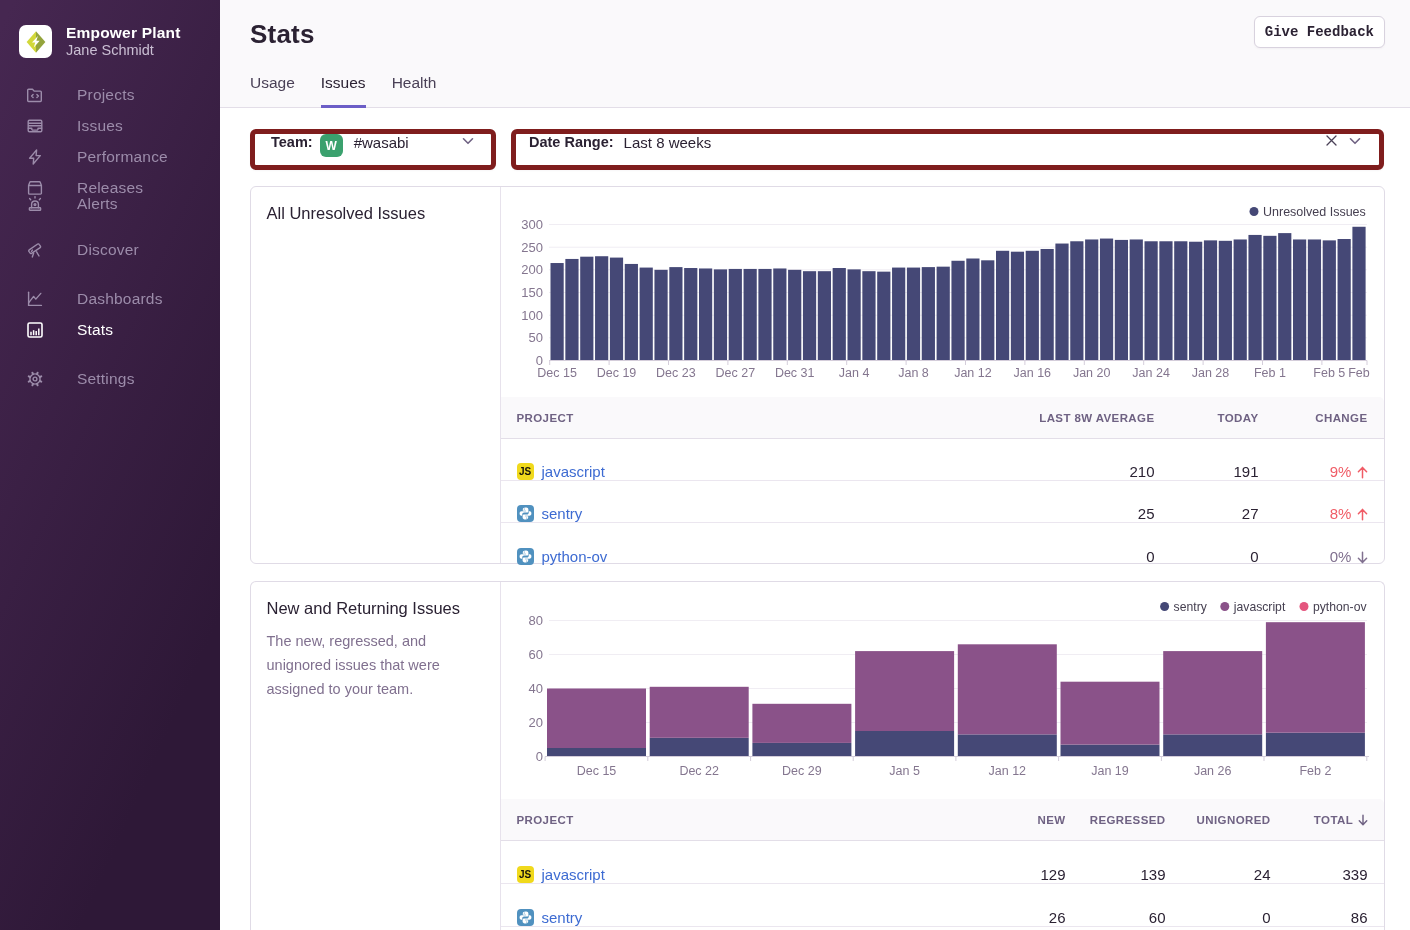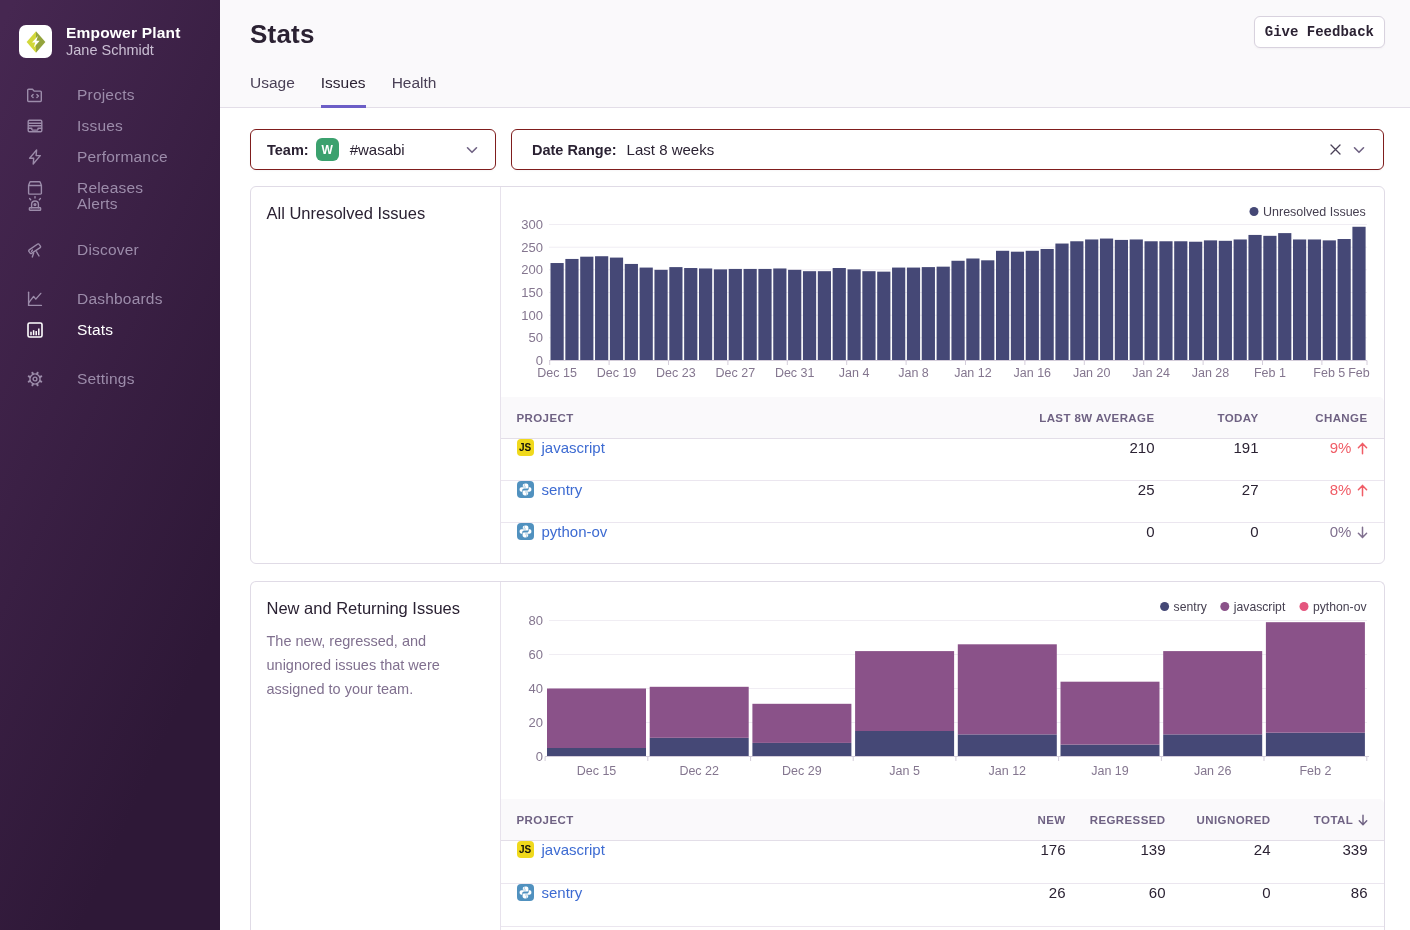--- a/index.html
+++ b/index.html
@@ -17,38 +17,38 @@
 .nav.active .nlabel { font-weight:500; }
 #main { position:absolute; left:220px; top:0; width:1190px; height:930px; }
 #pagehead { position:absolute; left:0; top:0; width:1190px; height:108px; background:#faf9fb; border-bottom:1px solid #e3dee8; }
 h1 { position:absolute; left:30px; top:19px; font-size:26px; font-weight:700; color:#2b2233; letter-spacing:0.2px; }
 .feedback { position:absolute; right:25px; top:16px; height:32px; background:#fff;
   border:1px solid #d8d2de; border-radius:6px; font-size:14px; font-weight:700; color:#2b2233;
   display:flex; align-items:center; padding:0 10px; box-shadow:0 1px 2px rgba(43,34,51,0.04);font-family:Liberation Mono, monospace; }
 #tabs { position:absolute; left:30px; bottom:-1px; display:flex; }
 .tab { font-size:15.5px; color:#4a4157; padding:9px 0 13px 0; margin-right:26px; border-bottom:3px solid transparent; }
 .tab.active { color:#2b2233; border-bottom-color:#6c5ec7; }
-.selbox { position:absolute; height:41px; background:#fff; border:1px solid #7f1d1d; border-radius:6px;
-  display:flex; align-items:center; box-shadow:0 1px 2px rgba(43,34,51,0.04); }
+.selbox { position:absolute; height:41px; background:#fff; border:5px solid #7f1d1d; border-radius:6px;
+  display:flex; align-items:flex-start; box-shadow:0 1px 2px rgba(43,34,51,0.04); }
 .sellabel { font-size:14.5px; font-weight:700; color:#2b2233; }
 .selval { font-size:15px; color:#2b2233; }
 .wbadge { width:23px; height:23px; border-radius:6px; background:#3ba16e; color:#fff; font-size:12px; font-weight:700;
   display:flex; align-items:center; justify-content:center; }
 .chev { width:14px; height:14px; }
 .panel { position:absolute; left:29.5px; width:1135px; background:#fff; border:1px solid #e0dbe6; border-radius:6px; }
 .leftcol { position:absolute; left:0; top:0; bottom:0; width:250px; border-right:1px solid #e7e2ec; }
 .ptitle { position:absolute; left:16px; top:17px; font-size:16.5px; font-weight:500; color:#2b2233; white-space:nowrap; }
 .pdesc { position:absolute; left:16px; top:47px; width:220px; font-size:14.5px; line-height:24px; color:#80708f; }
 .chart { position:absolute; left:250px; top:0; }
 .tbl { position:absolute; left:250px; right:0; }
 .thead { height:42px; background:#faf9fb; border-bottom:1px solid #e3dee8; display:flex; align-items:center; padding:0 16px;
   font-size:11.5px; font-weight:700; letter-spacing:0.4px; color:#6f6283; border-radius:0 5px 0 0; }
 .hname { flex:1; }
 .hnum { text-align:right; }
-.trow { display:flex; align-items:flex-start; padding:0 16px; font-size:15px; color:#2b2233; }
+.trow { display:flex; align-items:flex-end; padding:0 16px; font-size:15px; color:#2b2233; }
 .pname { flex:1; color:#3d6bd2; margin-left:8px; }
 .pjicon { width:17px; height:17px; border-radius:4px; font-size:10px; font-weight:700;
   display:inline-flex; align-items:center; justify-content:center; letter-spacing:0; }
 .pyicon { width:17px; height:17px; display:inline-flex; }
 .pyicon svg { display:block; }
 .num { text-align:right; }
 .aup { vertical-align:-2px; margin-left:1px; }
 svg text { font-family:"Liberation Sans", sans-serif; }
 </style></head>
 <body>
@@ -198,21 +198,21 @@
 
   <div class="selbox" style="left:30px; top:129px; width:246px;">
     <span class="sellabel" style="margin-left:16px;">Team:</span>
     <span class="wbadge" style="margin-left:7px;">W</span>
     <span class="selval" style="margin-left:11px;">#wasabi</span>
     <svg class="chev" style="position:absolute; right:16px;" viewBox="0 0 14 14" fill="none" stroke="#6f6283" stroke-width="1.6" stroke-linecap="round" stroke-linejoin="round">
         <path d="M2.5 4.8 L7 9.3 L11.5 4.8"></path>
       </svg>
   </div>
   <div class="selbox" style="left:291px; top:129px; width:873px;">
-    <span class="sellabel" style="margin-left:20px;">Date Range:</span>
+    <span class="sellabel" style="margin-left:13px;">Date Range:</span>
     <span class="selval" style="margin-left:10px;">Last 8 weeks</span>
     <svg style="position:absolute; right:41px; width:13px; height:13px;" viewBox="0 0 13 13" fill="none" stroke="#4a4157" stroke-width="1.3" stroke-linecap="round">
         <path d="M2 2 L11 11 M11 2 L2 11"></path>
       </svg>
     <svg class="chev" style="position:absolute; right:17px;" viewBox="0 0 14 14" fill="none" stroke="#6f6283" stroke-width="1.6" stroke-linecap="round" stroke-linejoin="round">
         <path d="M2.5 4.8 L7 9.3 L11.5 4.8"></path>
       </svg>
   </div>
 
   <div class="panel" style="top:186px; height:378px;">
@@ -437,21 +437,21 @@
           <div class="hnum" style="width:120px">NEW</div>
           <div class="hnum" style="width:100px">REGRESSED</div>
           <div class="hnum" style="width:105px">UNIGNORED</div>
           <div class="hnum" style="width:97px">TOTAL <svg class="aup" width="10" height="12" viewBox="0 0 11 13" fill="none" stroke="#6f6283" stroke-width="1.6" stroke-linecap="round" stroke-linejoin="round">
               <path d="M5.5 1.2 V11.4 M1.4 7.3 L5.5 11.6 L9.6 7.3"></path>
             </svg></div>
         </div>
       <div class="trow" style="height:43px;border-bottom:1px solid #ebe6ef;">
           <span class="pjicon" style="background:#f0d91c;color:#14120b;">JS</span>
           <a class="pname">javascript</a>
-          <div class="num" style="width:120px">176</div>
+          <div class="num" style="width:120px">129</div>
           <div class="num" style="width:100px">139</div>
           <div class="num" style="width:105px">24</div>
           <div class="num" style="width:97px">339</div>
         </div>
       <div class="trow" style="height:43px;border-bottom:1px solid #ebe6ef;">
           <span class="pyicon">
             <svg width="17" height="17" viewBox="0 0 17 17">
               <rect width="17" height="17" rx="4" fill="#5091bf"></rect>
               <g fill="#ffffff">
                 <path d="M8.4 2.6 c-1.6 0-2.6 0.7-2.6 1.9 v1.3 h3.2 v0.5 H4.5 c-1.2 0-1.9 0.9-1.9 2.2 0 1.3 0.6 2.2 1.8 2.2 h0.9 V9.3 c0-1 0.8-1.8 1.8-1.8 h2.8 c0.9 0 1.5-0.7 1.5-1.6 V4.5 c0-1.1-0.9-1.9-2.1-1.9 z M7.3 3.5 a0.55 0.55 0 1 1 0 1.1 0.55 0.55 0 0 1 0-1.1 z"></path>

